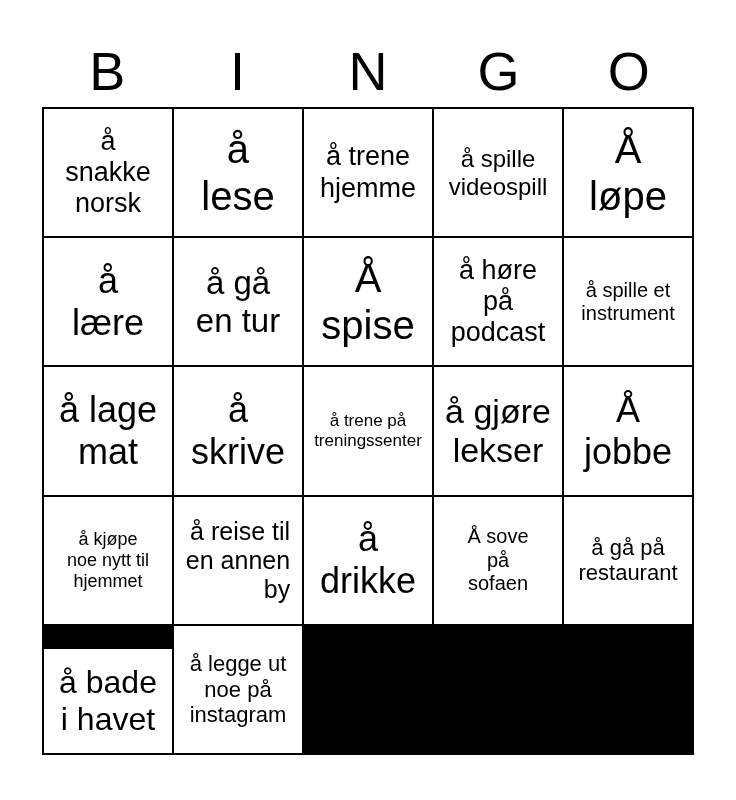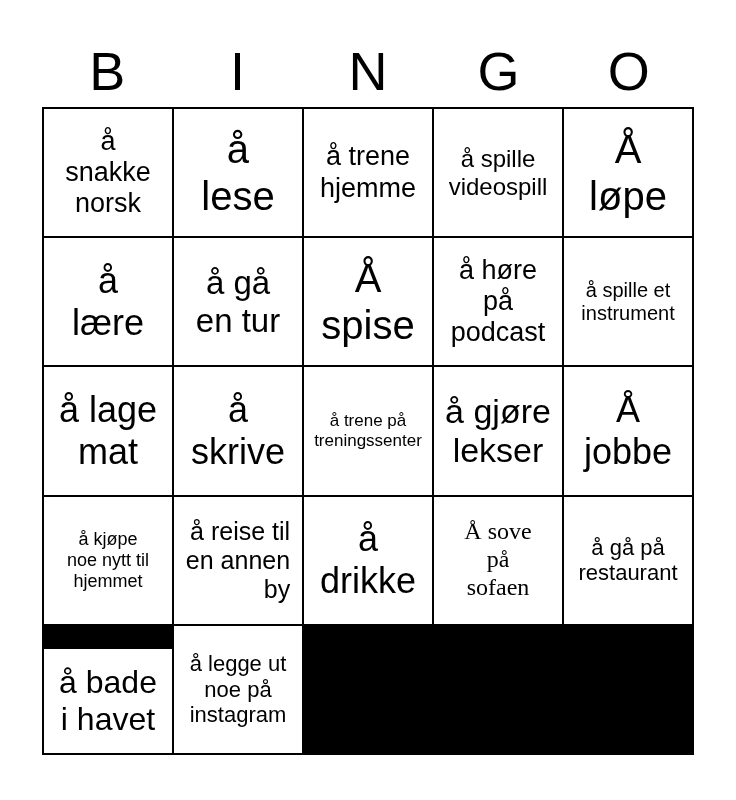--- a/index.html
+++ b/index.html
@@ -65,21 +65,21 @@
     overflow: hidden;
     color: #000000;
   }
   .s17 { font-size: 17px; }
   .s20 { font-size: 20px; }
   .s21 { font-size: 18px; }
   .s22 { font-size: 22px; }
   .s24 { font-size: 24px; }
   .s25 { font-size: 25px; text-align: right; }
   .s27 { font-size: 27px; }
-  .s28 { font-size: 24px; font-family: Liberation Serif, serif; }
+  .s28 { font-size: 20px; }
   .s30 { font-size: 34px; }
   .s32 { font-size: 32px; margin-top: 23px; }
   .s33 { font-size: 33px; }
   .s36 { font-size: 36px; }
   .s40 { font-size: 40px; }
 </style>
 </head>
 <body>
 
 <div class="page">

